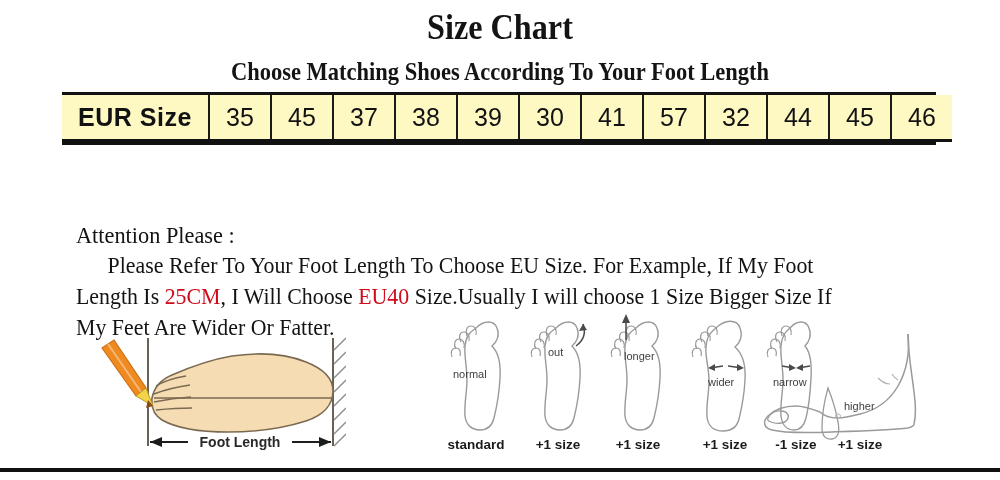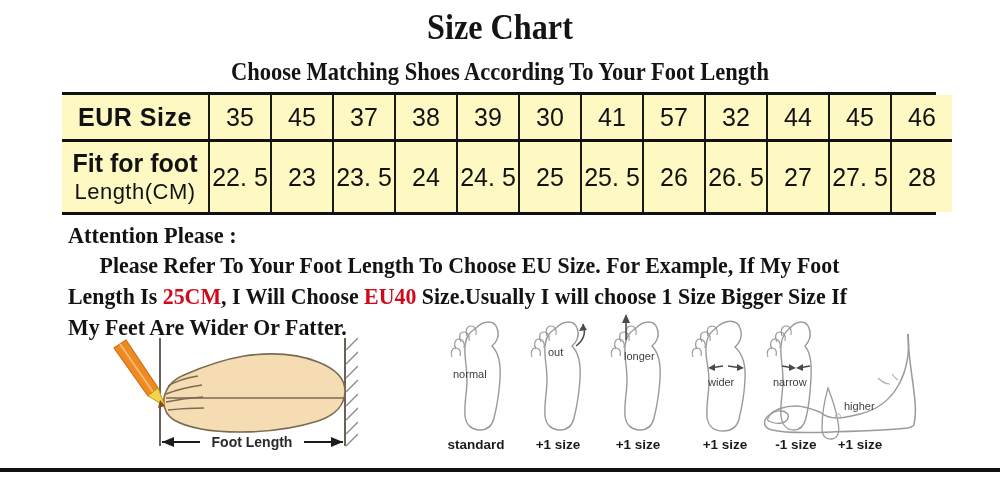--- a/index.html
+++ b/index.html
@@ -105,25 +105,25 @@
     width: 60px;
   }
   td.val-cell:last-child {
     border-right: none !important;
   }
   .dec { letter-spacing: 0px; }
 
   
   .attention {
     position: absolute;
-    left: 68px;
+    left: 76px;
     top: 220px;
     width: 880px;
     font-family: "Liberation Serif", serif;
-    font-weight: bold;
+    font-weight: normal;
     color: #131313;
   }
   .att-head {
     font-size: 24px;
     line-height: 1.25;
     transform: scaleX(0.93);
     transform-origin: left center;
   }
   .att-body {
     font-size: 23.5px;
@@ -131,21 +131,21 @@
     transform: scaleX(0.93);
     transform-origin: left center;
     width: 955px;
   }
   .att-indent { display: inline-block; width: 34px; }
   .red { color: #cf0a1b; }
 
   
   .measure-diagram {
     position: absolute;
-    left: 108px;
+    left: 96px;
     top: 336px;
     width: 250px;
     height: 120px;
   }
 
   
   .foot-types {
     position: absolute;
     left: 440px;
     top: 306px;
@@ -200,38 +200,20 @@
           <td class="val-cell">38</td>
           <td class="val-cell">39</td>
           <td class="val-cell">30</td>
           <td class="val-cell">41</td>
           <td class="val-cell">57</td>
           <td class="val-cell">32</td>
           <td class="val-cell">44</td>
           <td class="val-cell">45</td>
           <td class="val-cell">46</td>
         </tr>
-        <tr class="row-len">
-          <td class="label-cell len">
-            <div>Fit for foot</div>
-            <div class="l2">Length(CM)</div>
-          </td>
-          <td class="val-cell dec">22. 5</td>
-          <td class="val-cell dec">23</td>
-          <td class="val-cell dec">23. 5</td>
-          <td class="val-cell dec">24</td>
-          <td class="val-cell dec">24. 5</td>
-          <td class="val-cell dec">25</td>
-          <td class="val-cell dec">25. 5</td>
-          <td class="val-cell dec">26</td>
-          <td class="val-cell dec">26. 5</td>
-          <td class="val-cell dec">27</td>
-          <td class="val-cell dec">27. 5</td>
-          <td class="val-cell dec">28</td>
-        </tr>
       </tbody>
     </table>
   </div>
 
   <div class="attention">
     <div class="att-head">Attention Please :</div>
     <div class="att-body">
       <span class="att-indent"></span><span>Please Refer To Your Foot Length To Choose EU Size. For Example, If My Foot</span><br>
       <span>Length Is </span><span class="red">25CM</span><span>, I Will Choose </span><span class="red">EU40</span><span> Size.Usually I will choose 1 Size Bigger Size If</span><br>
       <span>My Feet Are Wider Or Fatter.</span>

